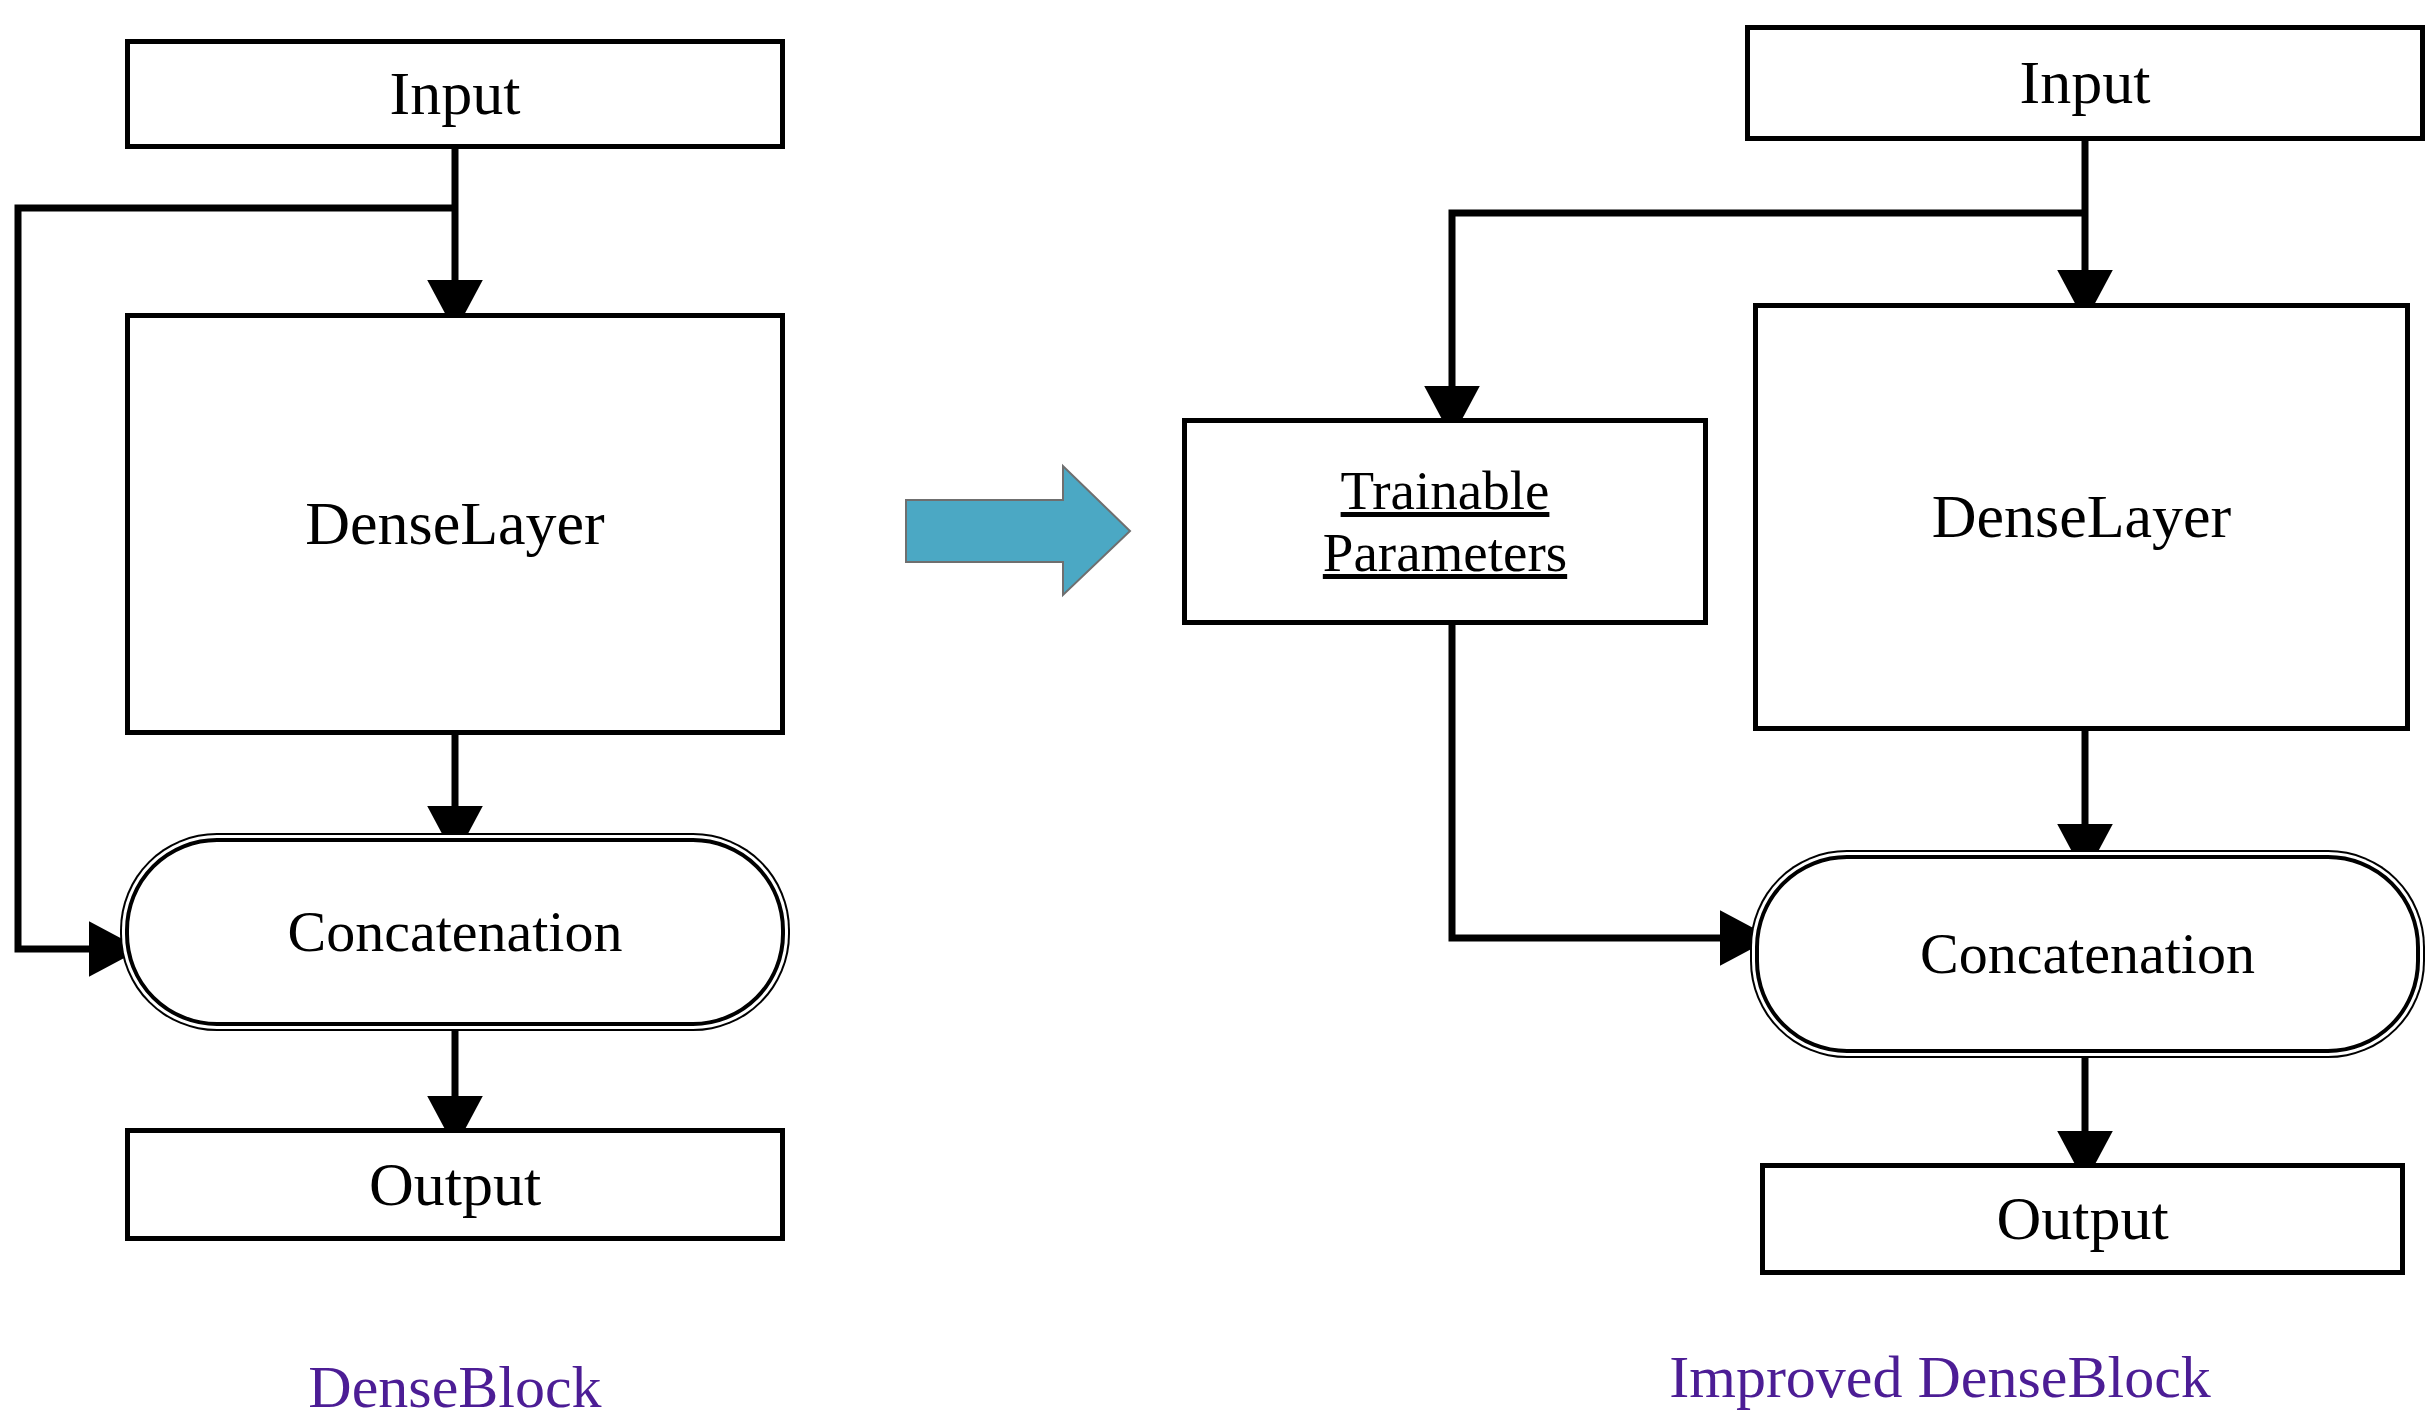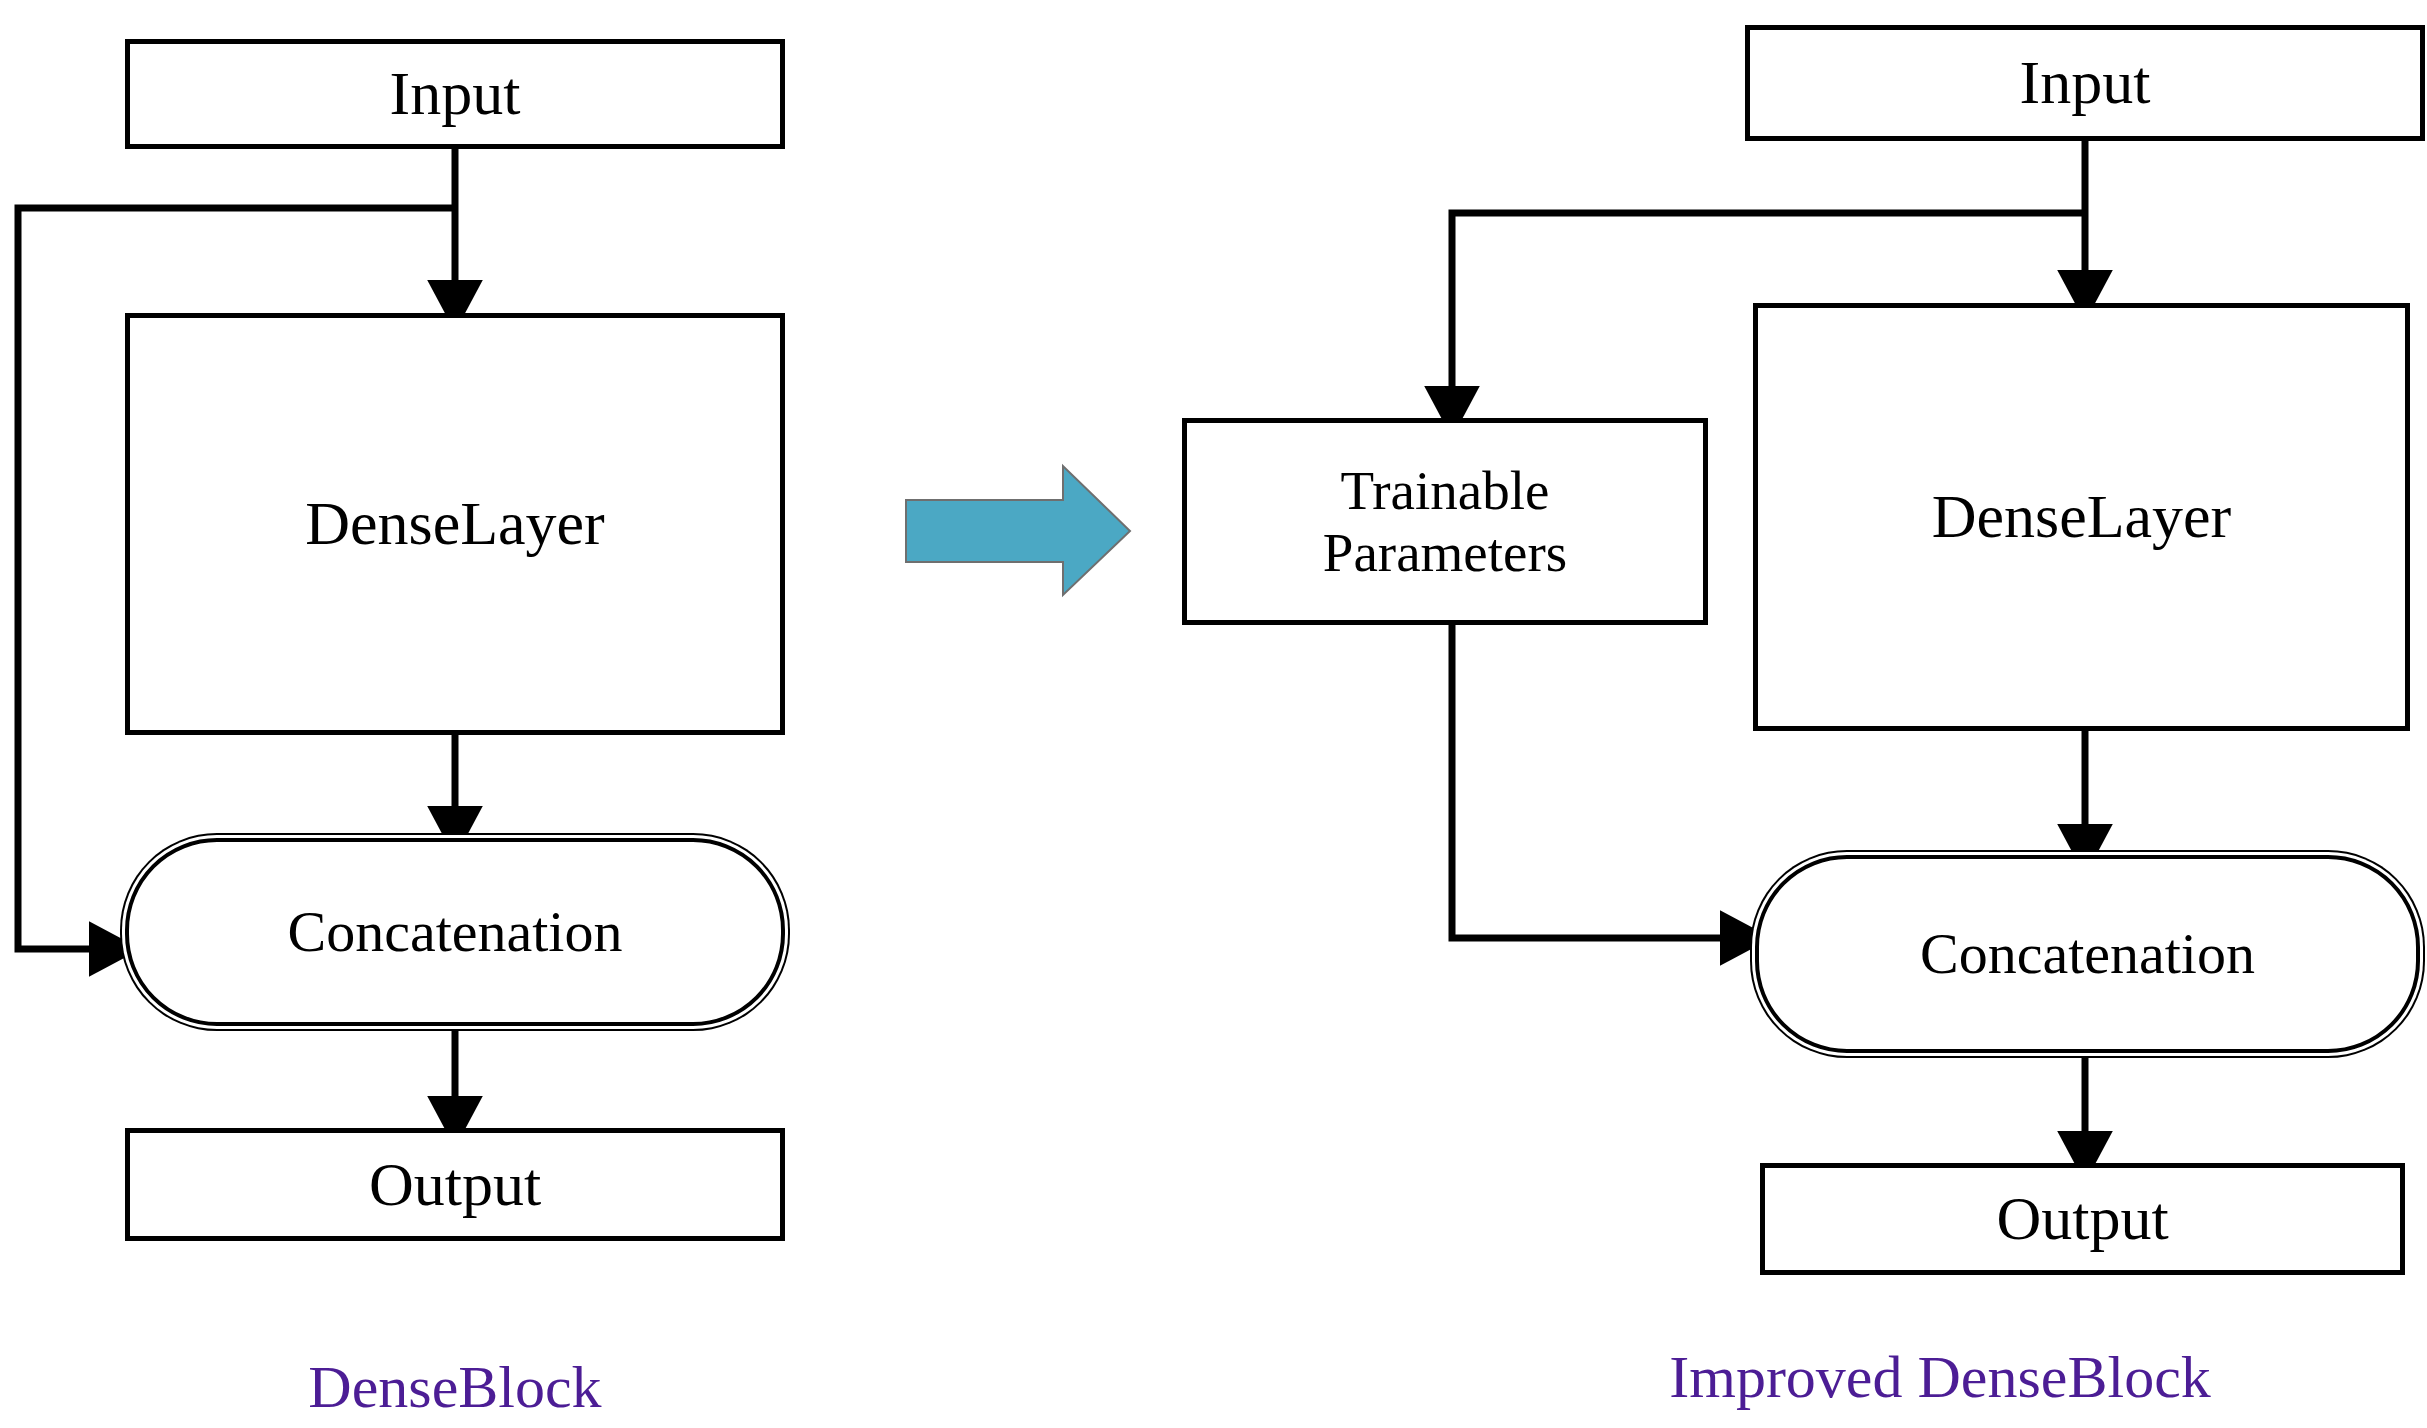--- a/index.html
+++ b/index.html
@@ -45,21 +45,21 @@
   
   #l-input       {left:125px; top:26px;   width:660px; height:110px; font-size:62px;}
   #l-denselayer  {left:125px; top:300px;  width:660px; height:422px; font-size:62px;}
   #l-concat      {left:125px; top:825px;  width:660px; height:188px; font-size:58px;}
   #l-output      {left:125px; top:1115px; width:660px; height:113px; font-size:62px;}
   #l-caption     {left:125px; top:1340px; width:660px; font-size:60px;}
 
   
   #r-input       {left:1745px; top:12px;   width:680px; height:116px; font-size:62px;}
   #r-denselayer  {left:1753px; top:290px;  width:657px; height:428px; font-size:62px;}
-  #r-trainable   {left:1182px; top:405px;  width:526px; height:207px; font-size:55px;}
+  #r-trainable   {left:1182px; top:405px;  width:526px; height:207px; font-size:55px;text-decoration:underline;}
   #r-concat      {left:1755px; top:842px;  width:665px; height:198px; font-size:58px;}
   #r-output      {left:1760px; top:1150px; width:645px; height:112px; font-size:62px;}
   #r-caption     {left:1490px; top:1330px; width:900px; font-size:60px;}
 </style>
 </head>
 <body>
 
 <div id="stage">
 
   <svg id="wires" viewBox="0 0 2427 1428" xmlns="http://www.w3.org/2000/svg">

